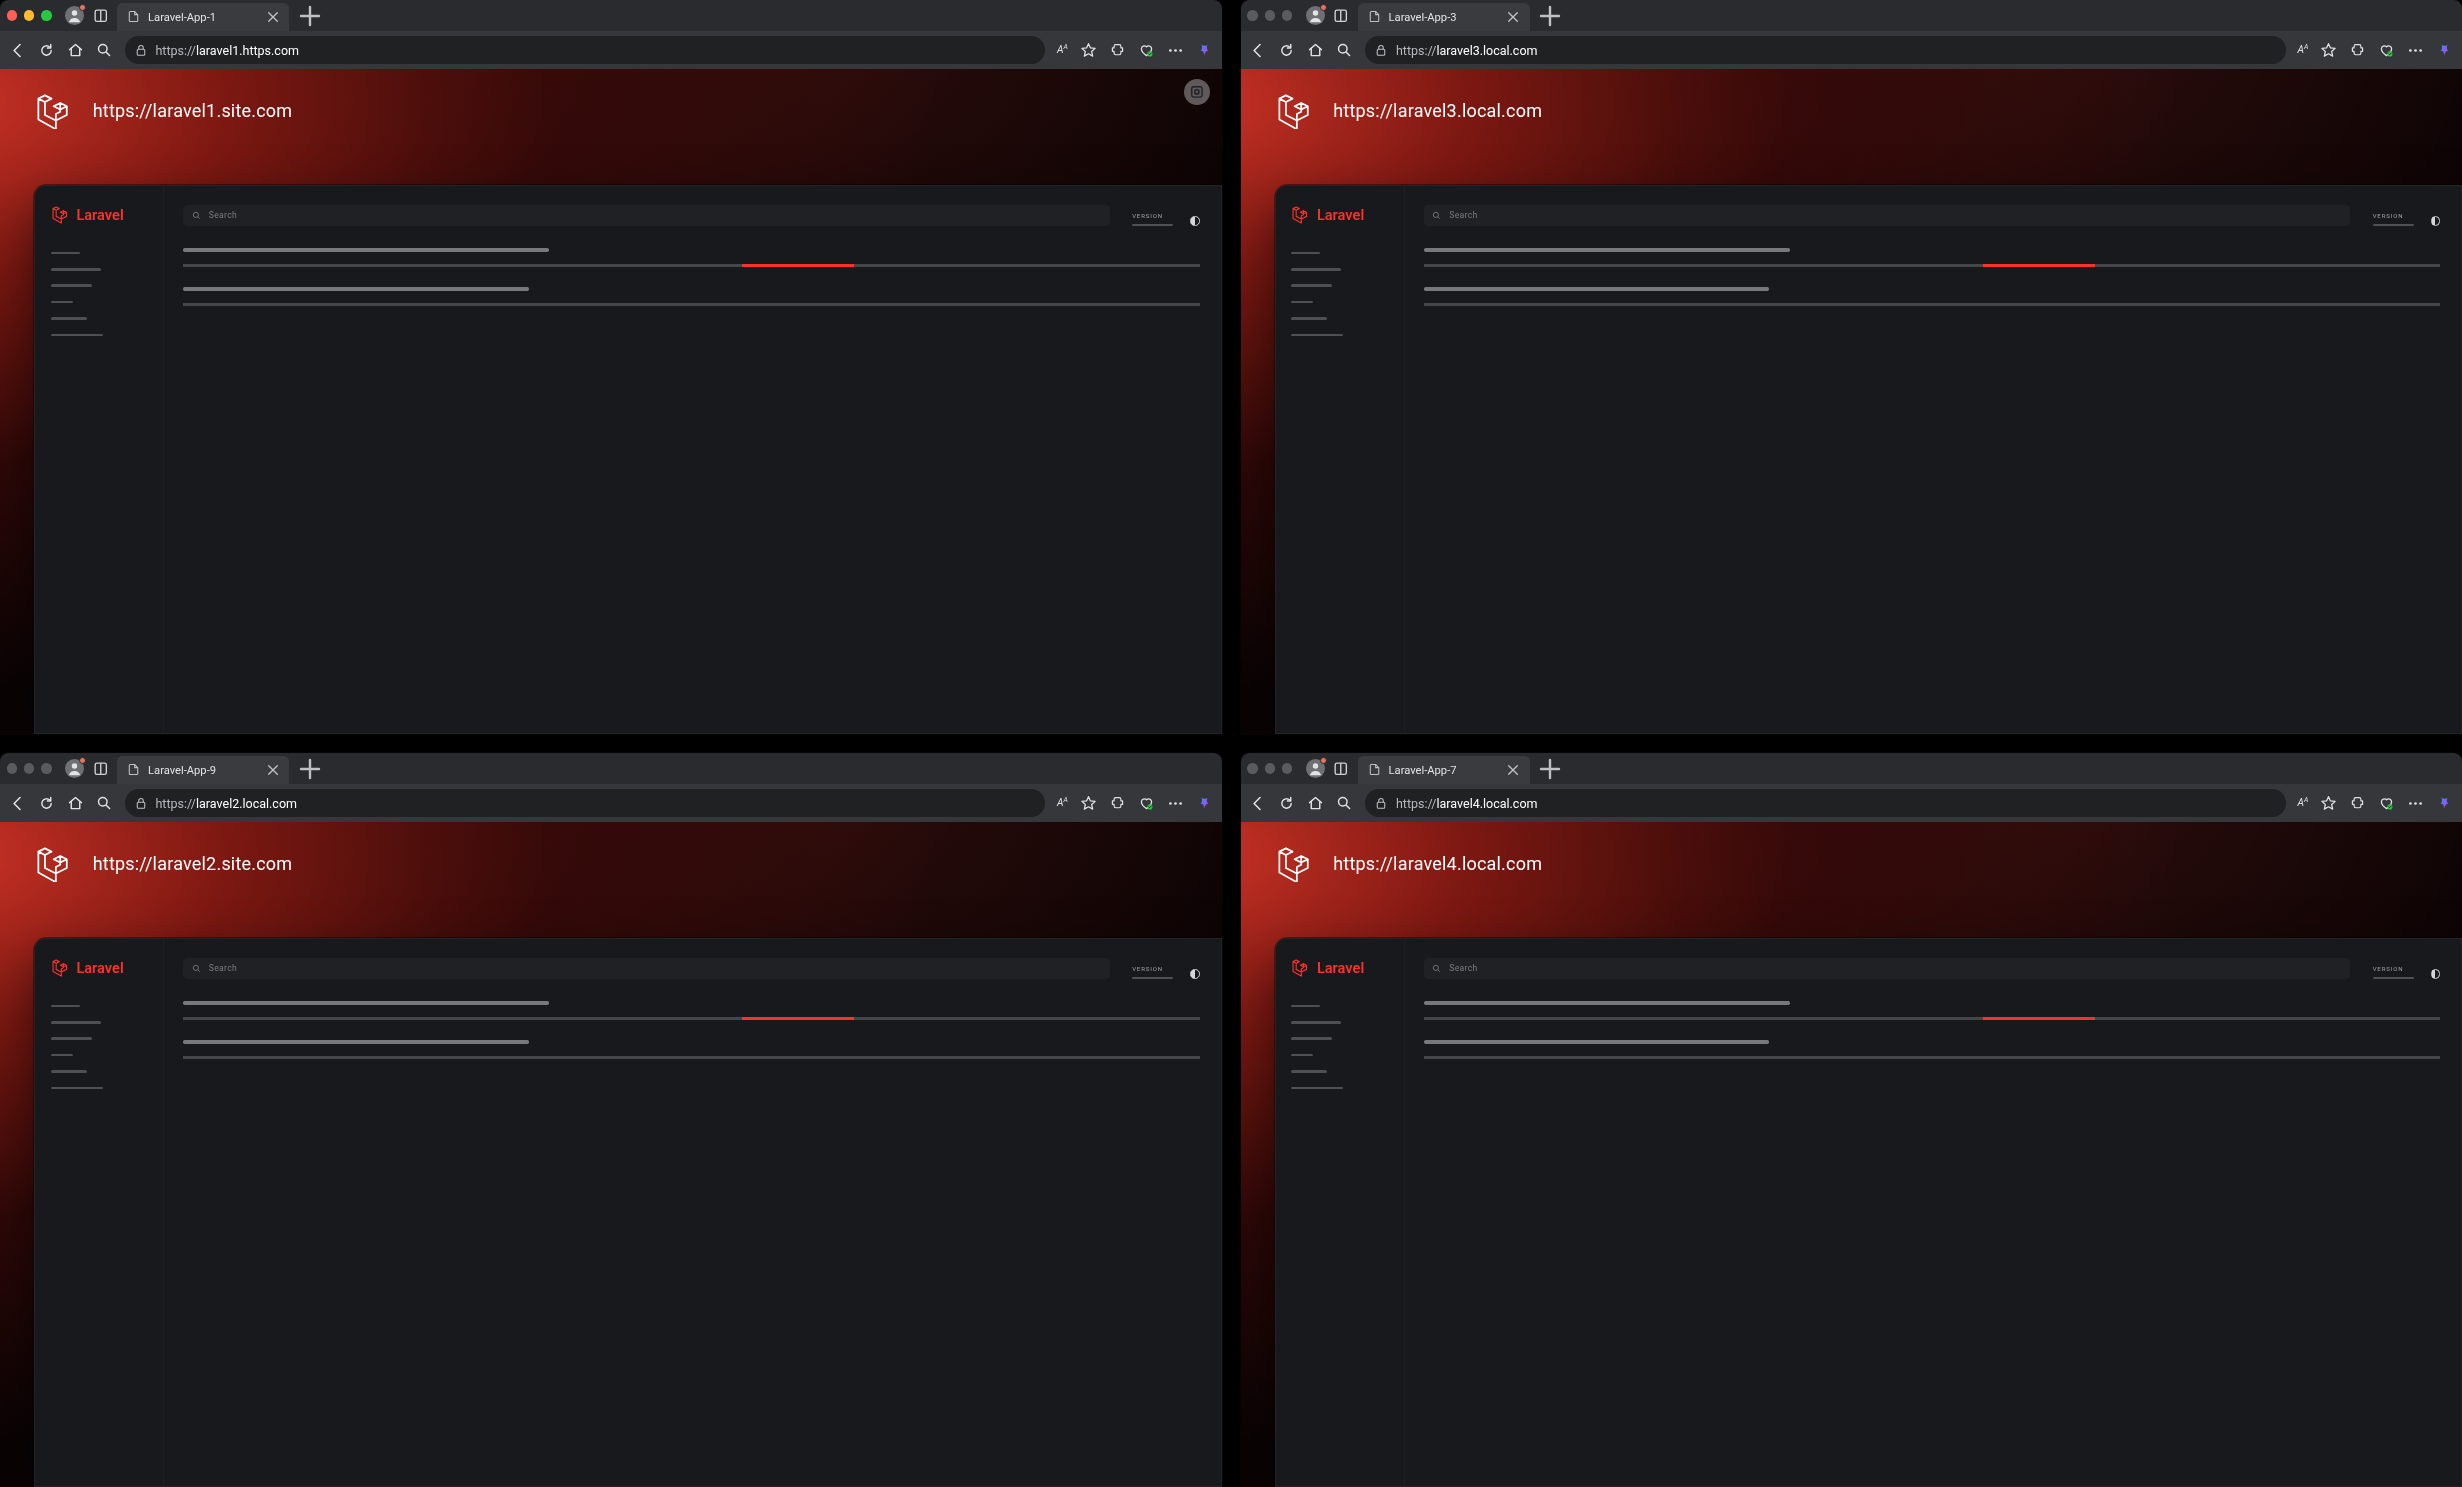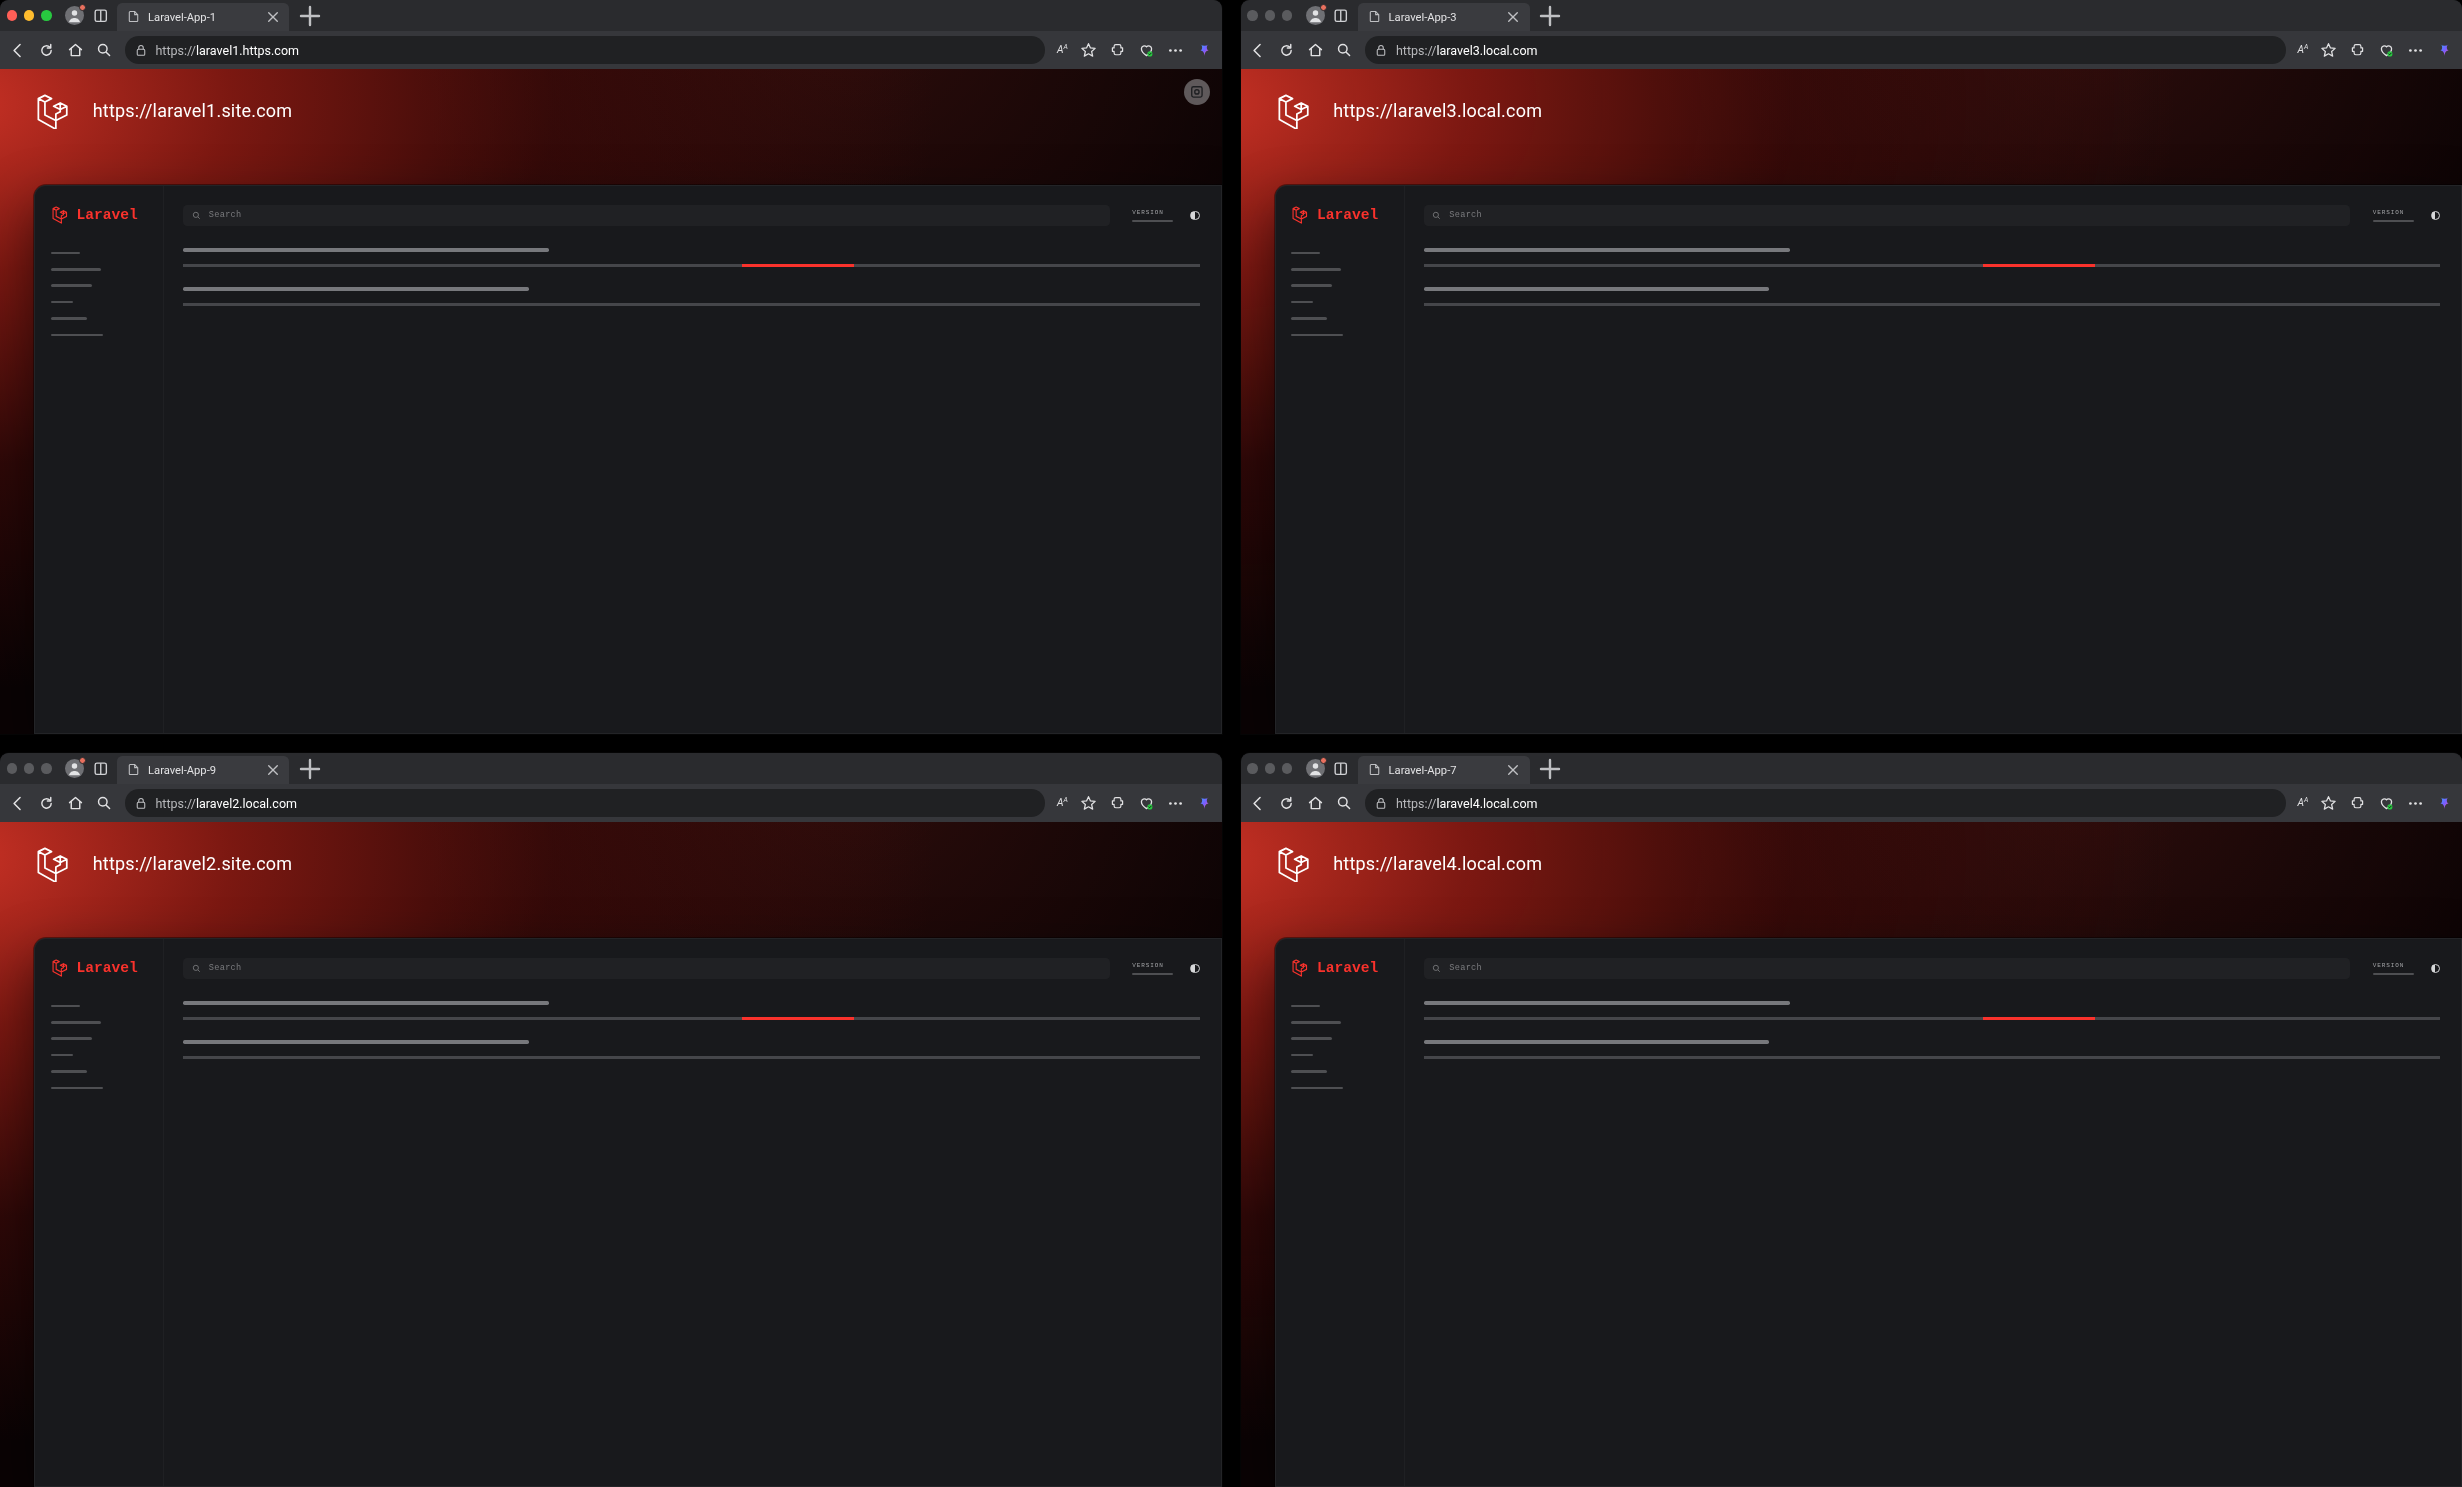--- a/index.html
+++ b/index.html
@@ -141,40 +141,39 @@
 }
 .mock {
   background: #18191c;
   border: 0.9px solid rgba(255,255,255,0.05);
   border-radius: 12px 0 0 0;
   box-shadow: 0 21.5px 52px rgba(0,0,0,0.55), 0 0 0 0.9px rgba(0,0,0,0.4);
   height: 100%;
   overflow: hidden;
   display: grid;
   grid-template-columns: 129px 1fr;
-  font-family: Liberation Mono, monospace;
 }
 .mock-side {
   padding: 19px 15.5px 8.6px 15.5px;
   border-right: 0.9px solid rgba(255,255,255,0.03);
 }
 .mock-logo-row { display:flex; align-items:center; gap:5.2px; margin-bottom: 26px;}
 .mock-logo { width: 20.7px; height: 20.7px; color: #f9322c;}
 .mock-brand { color: #f9322c; font-size: 14.6px; font-weight: 600; }
 
 .side-skel { height: 2.6px; border-radius: 1.7px; margin-bottom: 13.8px;}
 .skel-a { width: 29px; background: #4e4f52;}
 .skel-b { width: 50px; background: #4e4f52;}
 .skel-c { width: 41px; background: #4e4f52;}
 .skel-d { width: 22.4px; background: #4e4f52;}
 .skel-e { width: 36px; background: #4e4f52;}
 .skel-f { width: 52px; background: #4e4f52;}
 
 .mock-main { padding: 19px 20.7px 8.6px 19px; position: relative;}
-.mock-topbar { display:flex; align-items:center; gap: 10.3px; margin-bottom: 22.4px;}
+.mock-topbar { display:flex; align-items:flex-end; gap: 10.3px; margin-bottom: 22.4px;}
 .mock-search {
   flex:1; height: 20.7px; background: #202124; border-radius: 4.3px;
   display:flex; align-items:center; gap:8.6px; padding: 0 8.6px; color:#7a7b7e;
 }
 .mock-search svg { width: 8.6px; height: 8.6px;}
 .mock-search span { font-size: 8.6px; letter-spacing: 0.3px;}
 .ver { display:flex; flex-direction:column; align-items:flex-start; gap:4.3px; margin-left:12px;}
 .ver-label { font-size: 6px; color: #a0a1a4; letter-spacing: 0.9px;}
 .ver-bar { width: 41px; height: 2.2px; background: #4e4f52; border-radius: 1.7px;}
 .theme-toggle { width: 9.5px; height: 9.5px; border-radius:50%; background: linear-gradient(90deg,#d5d6d8 50%, transparent 50%); border:0.9px solid #d5d6d8; margin-left:6.9px;}

